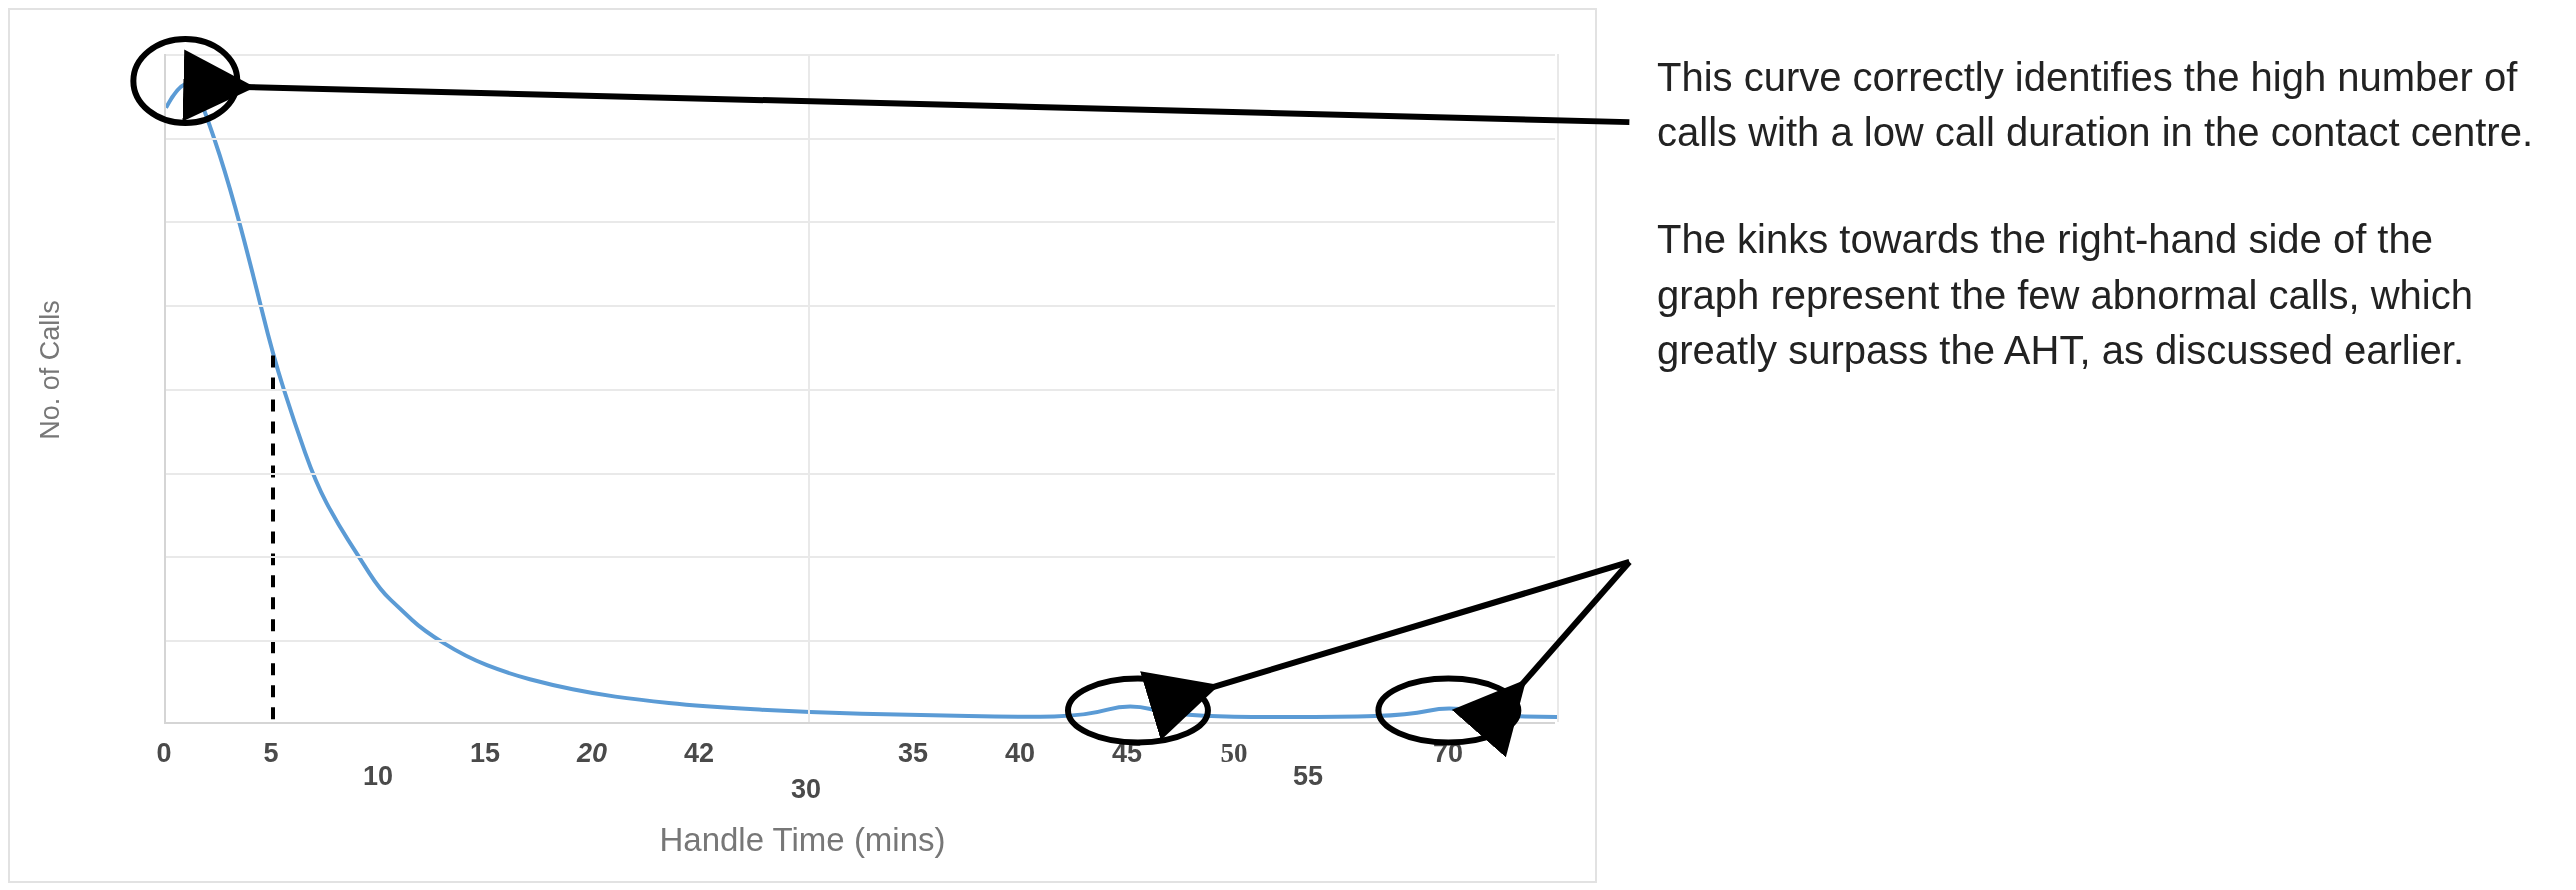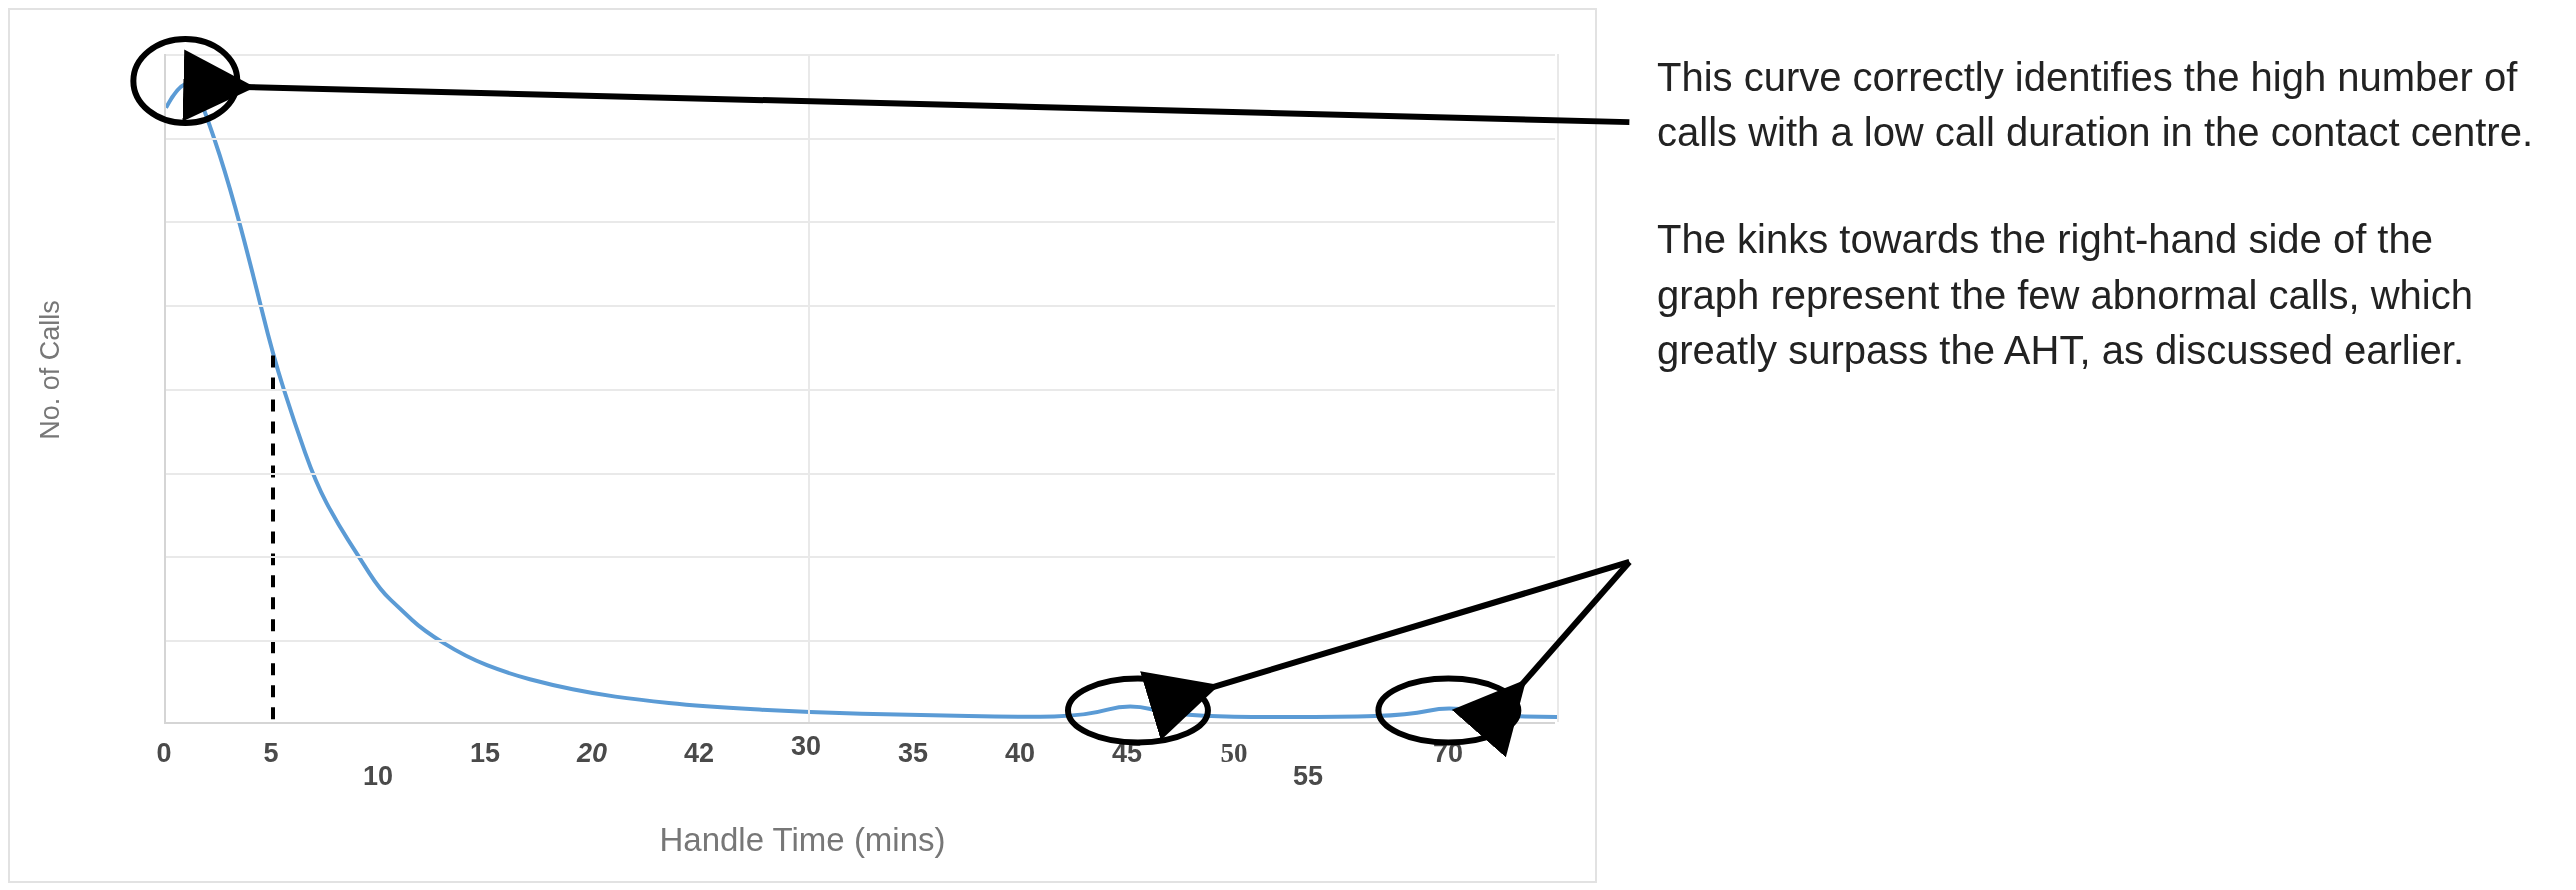--- a/index.html
+++ b/index.html
@@ -109,21 +109,21 @@
         <div class="vgrid" style="left: 642px;"></div>
         <div class="vgrid" style="left: 1391px;"></div>
       </div>
     <div id="xtick-holder">
         <div class="xtick" style="left: 154px; top: 728px;">0</div>
         <div class="xtick" style="left: 261px; top: 728px;">5</div>
         <div class="xtick" style="left: 368px; top: 728px; margin-top: 23px;">10</div>
         <div class="xtick" style="left: 475px; top: 728px;">15</div>
         <div class="xtick" style="left: 582px; top: 728px; font-style: italic;">20</div>
         <div class="xtick" style="left: 689px; top: 728px;">42</div>
-        <div class="xtick" style="left: 796px; top: 721px;">30</div>
+        <div class="xtick" style="left: 796px; top: 764px;">30</div>
         <div class="xtick" style="left: 903px; top: 728px;">35</div>
         <div class="xtick" style="left: 1010px; top: 728px;">40</div>
         <div class="xtick" style="left: 1117px; top: 728px;">45</div>
         <div class="xtick" style="left: 1224px; top: 728px; font-family: Liberation Serif, serif;">50</div>
         <div class="xtick" style="left: 1298px; top: 728px; margin-top: 23px;">55</div>
         <div class="xtick" style="left: 1438px; top: 728px;">70</div>
       </div>
     <div class="ylabel">No. of Calls</div>
     <div class="xlabel">Handle Time (mins)</div>
 

